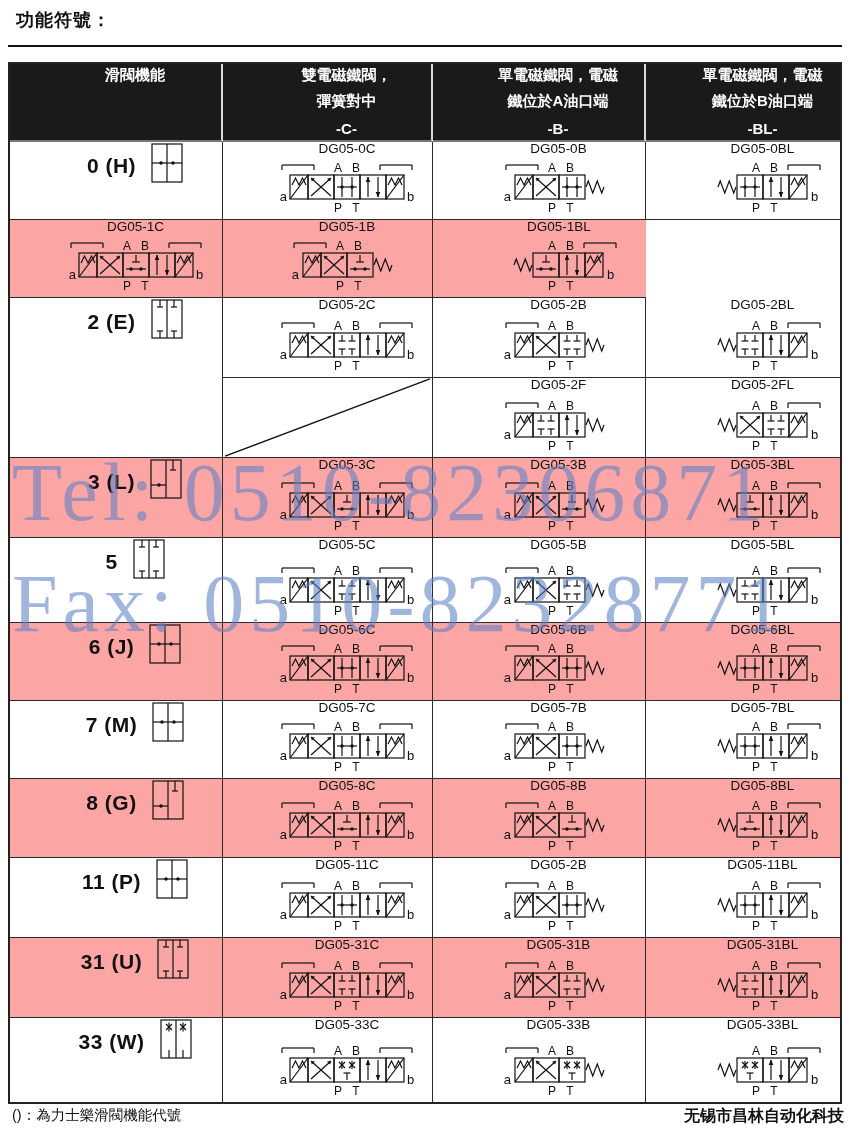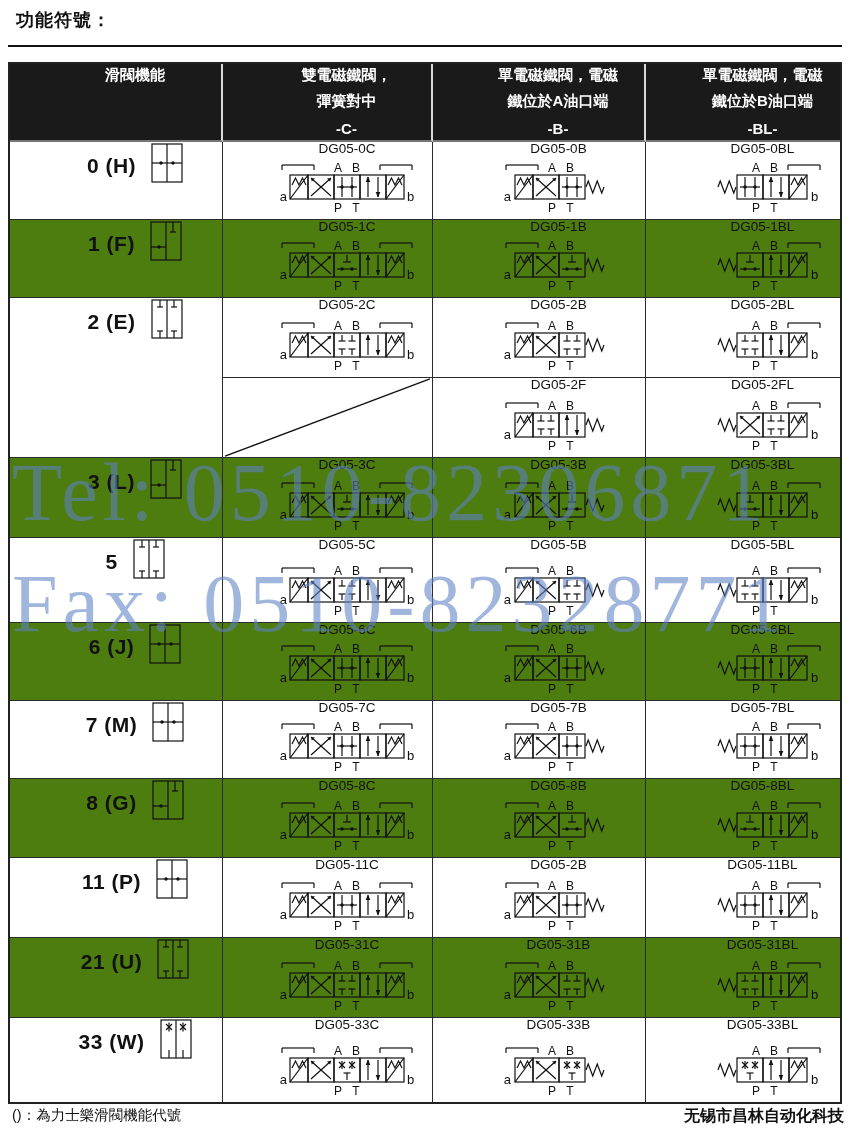--- a/index.html
+++ b/index.html
@@ -10,21 +10,21 @@
   .title{position:absolute;left:16px;top:8px;font-size:18px;font-weight:bold;letter-spacing:1px}
   .rule{position:absolute;left:8px;top:45px;width:834px;height:2px;background:#111}
   .tbl{position:absolute;left:8px;top:62px;width:834px;border:2px solid #222;box-sizing:border-box;background:#fff}
   .row{display:grid;grid-template-columns:213px 210px 213px 194px}
   .cell{
     box-sizing:border-box;border-right:1.5px solid #2b2b2b;border-bottom:1.5px solid #2b2b2b;
     display:flex;flex-direction:column;align-items:center;justify-content:space-between;position:relative;background:#fff;padding-left:39px;
   }
   .cell.last{border-right:none}
   .botrow .cell{border-bottom:none}
-  .shaded{background:#4d7c0f}
+  .shaded{background:#fca5a5}
   .hcell{
     background:#1a1a1a;color:#fff;font-size:15px;font-weight:bold;text-align:center;line-height:1.5;
     border-right:2px solid #d9d9d9;border-bottom:2.5px solid #777;
   }
   .hcell.last{border-right:none}
   .hcode{font-weight:bold;margin-top:1px}
   .func{display:flex;flex-direction:row;align-items:center;gap:14px}
   .func-label{font-size:21px;font-weight:bold;letter-spacing:.5px}
   .valve-model{font-size:13.5px;line-height:1.1;margin-bottom:-1px}
   .diag{position:absolute;left:0;top:0;width:100%;height:100%}
@@ -167,33 +167,20 @@
             <line x1="111" y1="40" x2="129" y2="16" stroke="#111" stroke-width="1.2" fill="none"></line>
             <polyline points="113,26 116.5,19 120,26 123.5,19 127,26" stroke="#111" stroke-width="1.2" fill="none"></polyline>
             <line x1="110" y1="6" x2="142" y2="6" stroke="#111" stroke-width="1.2" fill="none"></line>
             <line x1="110" y1="6" x2="110" y2="11" stroke="#111" stroke-width="1.2" fill="none"></line>
             <line x1="142" y1="6" x2="142" y2="11" stroke="#111" stroke-width="1.2" fill="none"></line>
             <text x="133" y="42" font-size="13" fill="#111" text-anchor="start">b</text>
           </svg></div>
       </div>
     </div>
     <div class="row" style="height: 78px;">
-      <div class="cell shaded">
-        <div class="func">
-          <div class="func-label">1 (F)</div>
-          <div class="mini"><svg width="34" height="44" viewBox="0 0 34 44">
-              <rect x="2" y="2" width="30" height="38" stroke="#111" stroke-width="1.2" fill="none"></rect>
-              <line x1="17" y1="2" x2="17" y2="40" stroke="#111" stroke-width="1.2" fill="none"></line>
-              <line x1="24" y1="2" x2="24" y2="12" stroke="#111" stroke-width="1.2" fill="none"></line>
-              <line x1="21" y1="12" x2="27" y2="12" stroke="#111" stroke-width="1.2" fill="none"></line>
-              <line x1="2" y1="27" x2="17" y2="27" stroke="#111" stroke-width="1.2" fill="none"></line>
-              <circle cx="10" cy="27" r="1.7" fill="#111"></circle>
-            </svg></div>
-        </div>
-      </div>
       <div class="cell shaded">
         <div class="valve-model">DG05-1C</div>
         <div class="valve-draw"><svg width="170" height="56" viewBox="0 0 170 56">
             <line x1="20" y1="6" x2="52" y2="6" stroke="#111" stroke-width="1.2" fill="none"></line>
             <line x1="20" y1="6" x2="20" y2="11" stroke="#111" stroke-width="1.2" fill="none"></line>
             <line x1="52" y1="6" x2="52" y2="11" stroke="#111" stroke-width="1.2" fill="none"></line>
             <line x1="118" y1="6" x2="150" y2="6" stroke="#111" stroke-width="1.2" fill="none"></line>
             <line x1="118" y1="6" x2="118" y2="11" stroke="#111" stroke-width="1.2" fill="none"></line>
             <line x1="150" y1="6" x2="150" y2="11" stroke="#111" stroke-width="1.2" fill="none"></line>
             <rect x="28" y="16" width="18" height="24" stroke="#111" stroke-width="1.2" fill="none"></rect>
@@ -1139,21 +1126,21 @@
             <line x1="110" y1="6" x2="142" y2="6" stroke="#111" stroke-width="1.2" fill="none"></line>
             <line x1="110" y1="6" x2="110" y2="11" stroke="#111" stroke-width="1.2" fill="none"></line>
             <line x1="142" y1="6" x2="142" y2="11" stroke="#111" stroke-width="1.2" fill="none"></line>
             <text x="133" y="42" font-size="13" fill="#111" text-anchor="start">b</text>
           </svg></div>
       </div>
     </div>
     <div class="row" style="height: 80px;">
       <div class="cell shaded">
         <div class="func">
-          <div class="func-label">21 (U)</div>
+          <div class="func-label">31 (U)</div>
           <div class="mini"><svg width="34" height="44" viewBox="0 0 34 44">
               <rect x="2" y="2" width="30" height="38" stroke="#111" stroke-width="1.2" fill="none"></rect>
               <line x1="17" y1="2" x2="17" y2="40" stroke="#111" stroke-width="1.2" fill="none"></line>
               <line x1="10" y1="2" x2="10" y2="9" stroke="#111" stroke-width="1.2" fill="none"></line>
               <line x1="7" y1="9" x2="13" y2="9" stroke="#111" stroke-width="1.2" fill="none"></line>
               <line x1="24" y1="2" x2="24" y2="9" stroke="#111" stroke-width="1.2" fill="none"></line>
               <line x1="21" y1="9" x2="27" y2="9" stroke="#111" stroke-width="1.2" fill="none"></line>
               <line x1="10" y1="33" x2="10" y2="40" stroke="#111" stroke-width="1.2" fill="none"></line>
               <line x1="7" y1="33" x2="13" y2="33" stroke="#111" stroke-width="1.2" fill="none"></line>
               <line x1="24" y1="33" x2="24" y2="40" stroke="#111" stroke-width="1.2" fill="none"></line>

